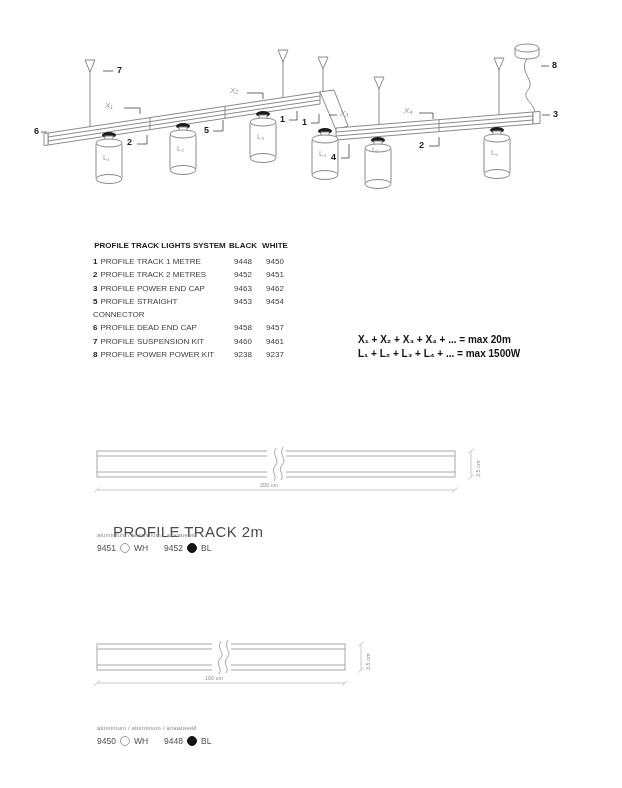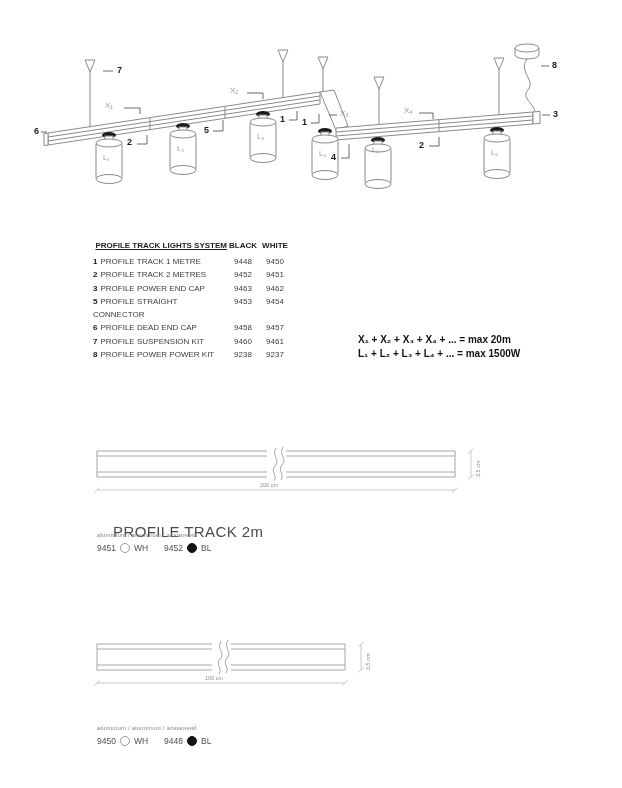--- a/index.html
+++ b/index.html
@@ -3,27 +3,27 @@
 <meta charset="utf-8">
 <style>
   html,body{margin:0;padding:0;background:#fff;}
   .page{position:relative;width:622px;height:788px;background:#fff;overflow:hidden;
         font-family:"Liberation Sans","DejaVu Sans",sans-serif;color:#222;}
   
   .diagram{position:absolute;left:25px;top:30px;width:585px;height:205px;}
   .diagram svg{position:absolute;left:0;top:0;}
   .diagram span{position:absolute;white-space:nowrap;line-height:1;}
   .co{font-weight:700;font-size:9px;color:#1c1c1c;}
-  .px{font-size:8px;color:#9a9a9a;}
+  .px{font-size:8px;color:#9a9a9a;font-style:italic;}
   .pl{font-size:7.5px;color:#9a9a9a;}
   
   .parts{position:absolute;left:93px;top:240px;}
   .parts table{border-collapse:collapse;font-size:8px;color:#3c3c3c;}
   .parts th{font-weight:700;color:#1d1d1d;padding:0 0 4px 0;line-height:11px;}
-  .parts th.tn{width:134px;text-align:right;text-decoration:underline;}
+  .parts th.tn{width:134px;text-align:center;}
   .parts th.tc{width:32px;text-align:center;}
   .parts td{padding:0;line-height:13.3px;vertical-align:top;}
   .parts td.tc{text-align:center;}
   .num{font-weight:700;margin-right:3px;color:#1d1d1d;}
   
   .formulas{position:absolute;left:358px;top:333px;font-size:10px;font-weight:700;
             color:#111;line-height:14px;}
   
   .product{position:absolute;width:430px;height:150px;}
   .product svg{position:absolute;left:0;top:0;}

